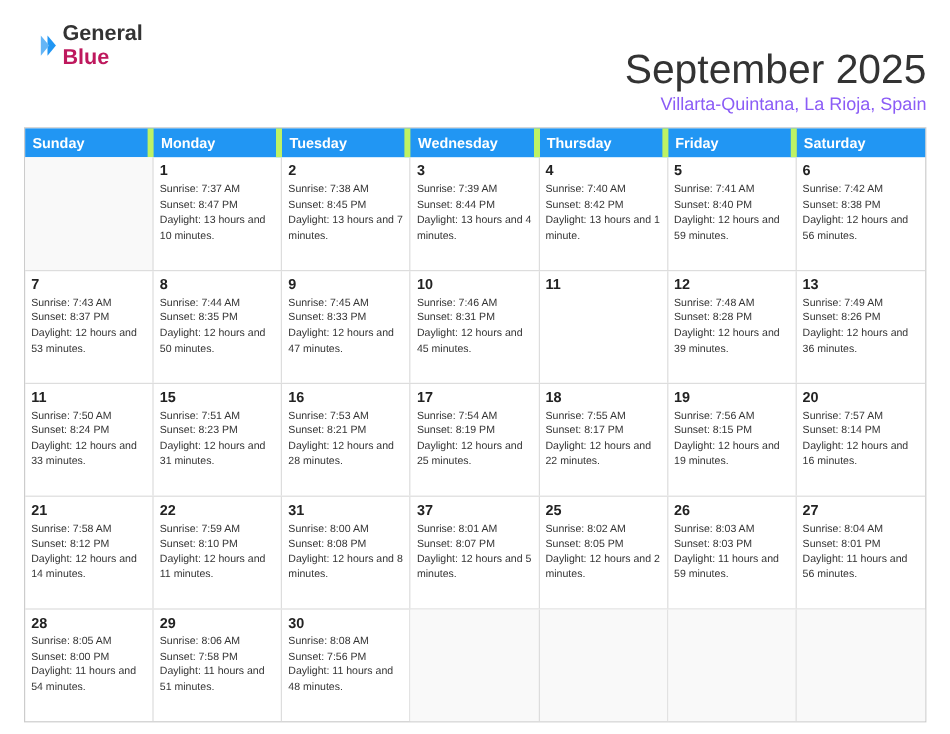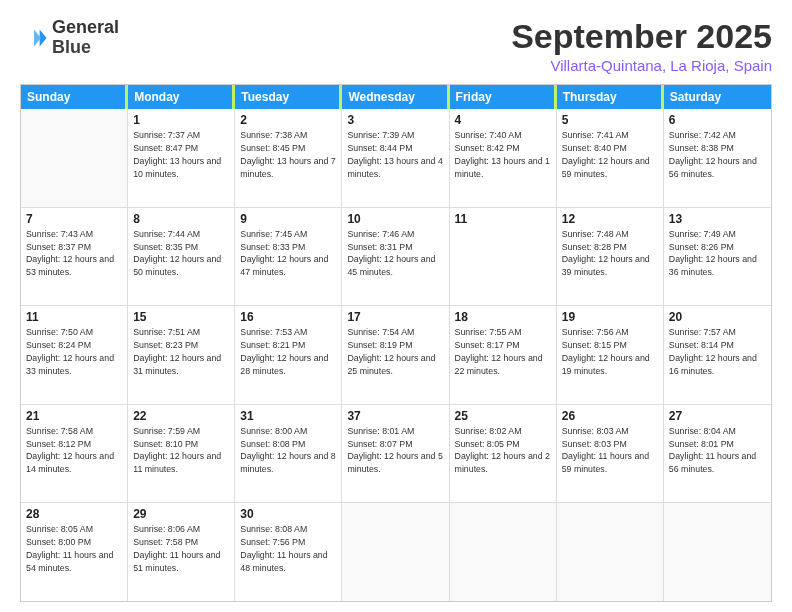--- a/index.html
+++ b/index.html
@@ -36,23 +36,24 @@
     }
     .logo-icon {
       width: 28px;
       height: 28px;
     }
     .title-block {
       text-align: right;
     }
     .month-title {
       font-size: 34px;
-      font-weight: 700;
+      font-weight: 400;
       color: #333;
       line-height: 1.1;
+      margin-top: 22px;
     }
     .location {
       font-size: 15px;
       color: #8b5cf6;
       margin-top: 2px;
     }
     .calendar {
       flex: 1;
       display: flex;
       flex-direction: column;
@@ -61,21 +62,21 @@
     .cal-header {
       display: grid;
       grid-template-columns: repeat(7, 1fr);
       background: #2196F3;
     }
     .cal-header-cell {
       color: #fff;
       font-size: 12px;
       font-weight: bold;
       padding: 5px 6px;
-      border-right: 3px solid #bef264;
+      border-right: 5px solid #bef264;
       text-align: left;
     }
     .cal-header-cell:last-child { border-right: none; }
     .cal-body {
       flex: 1;
       display: flex;
       flex-direction: column;
     }
     .cal-row {
       display: grid;
@@ -111,37 +112,37 @@
 
 <div class="page">
   <div class="header">
     <div class="logo">
       <svg class="logo-icon" viewBox="0 0 40 40">
         <polygon points="28,8 38,20 28,32" fill="#2196F3"></polygon>
         <polygon points="20,8 30,20 20,32" fill="#64B5F6"></polygon>
       </svg>
       <div class="logo-text">
         <div>General</div>
-        <div style="color:#404040">Blue</div>
+        <div style="color:#be185d">Blue</div>
       </div>
     </div>
     <div class="title-block">
       <div class="month-title">September 2025</div>
       <div class="location">Villarta-Quintana, La Rioja, Spain</div>
     </div>
   </div>
 
   <div class="calendar">
     <div class="cal-header" id="cal-header">
         <div class="cal-header-cell">Sunday</div>
         <div class="cal-header-cell">Monday</div>
         <div class="cal-header-cell">Tuesday</div>
         <div class="cal-header-cell">Wednesday</div>
+        <div class="cal-header-cell">Thursday</div>
         <div class="cal-header-cell">Friday</div>
-        <div class="cal-header-cell">Thursday</div>
         <div class="cal-header-cell">Saturday</div>
       </div>
     <div class="cal-body" id="cal-body">
         <div class="cal-row">
           <div class="cal-cell empty"></div>
           <div class="cal-cell">
             <div class="day-num">1</div>
             <div class="cell-info">Sunrise: 7:37 AM<br>Sunset: 8:47 PM<br>Daylight: 13 hours and 10 minutes.</div>
           </div>
           <div class="cal-cell">

